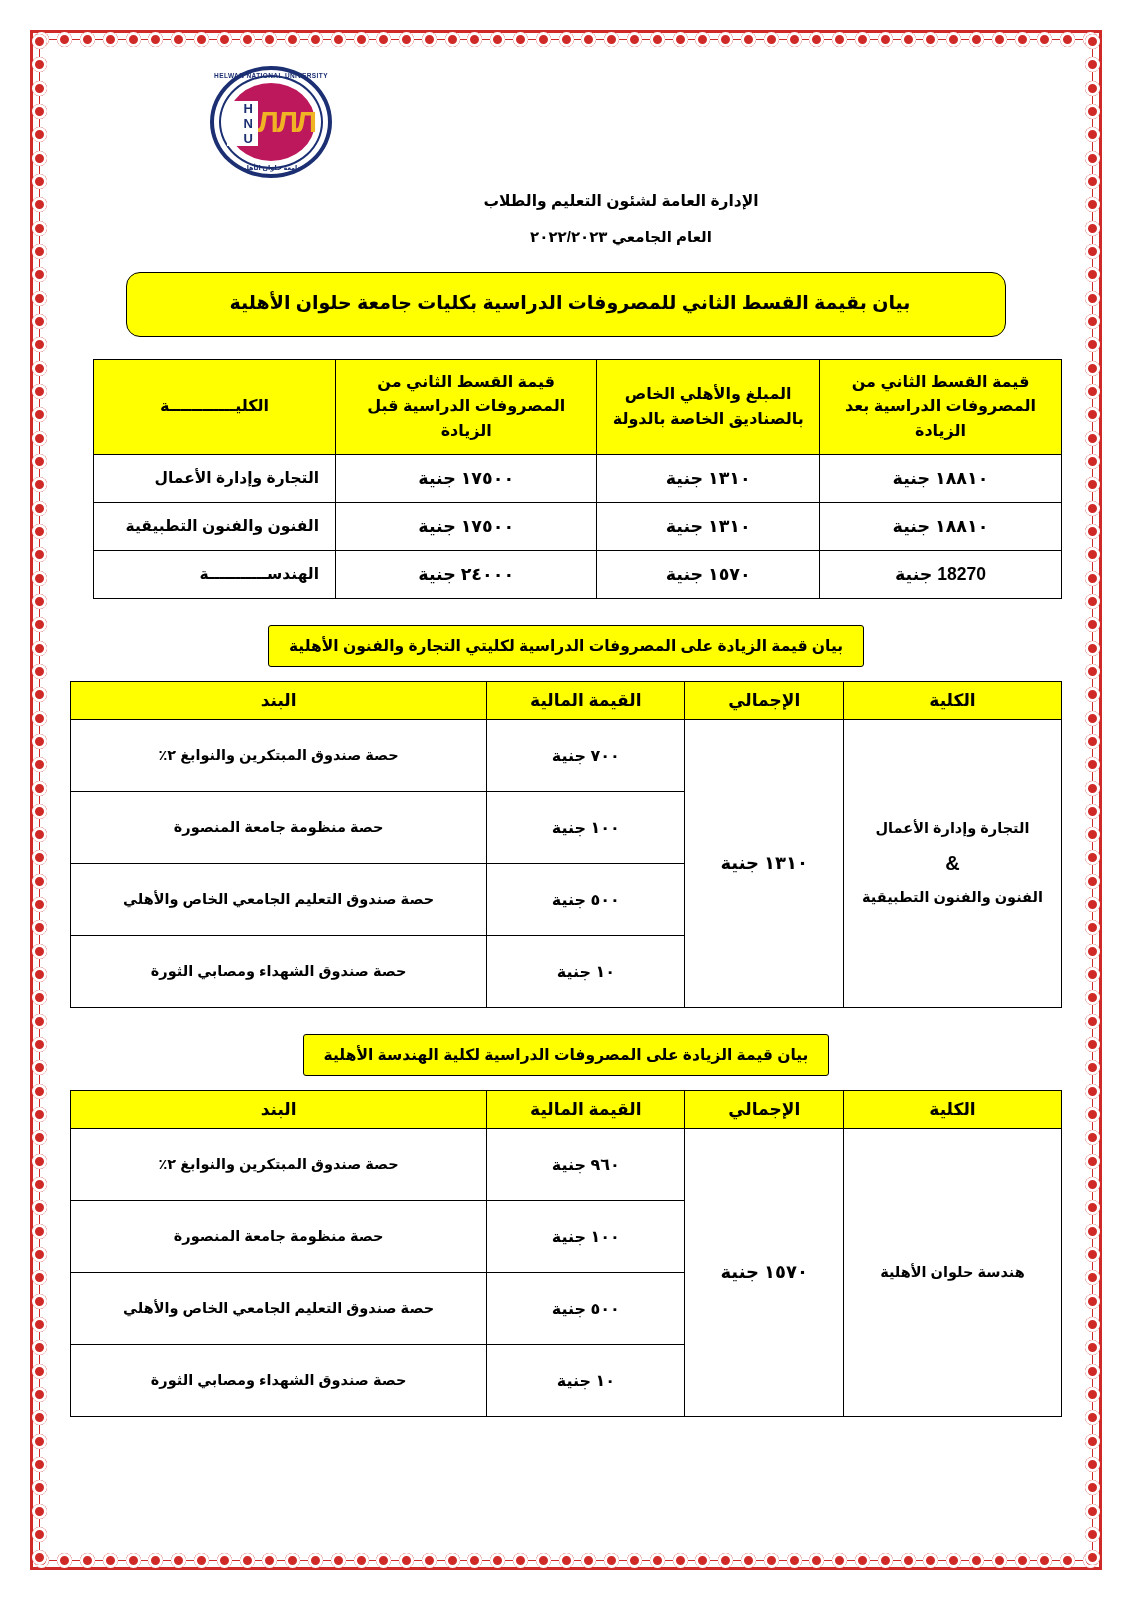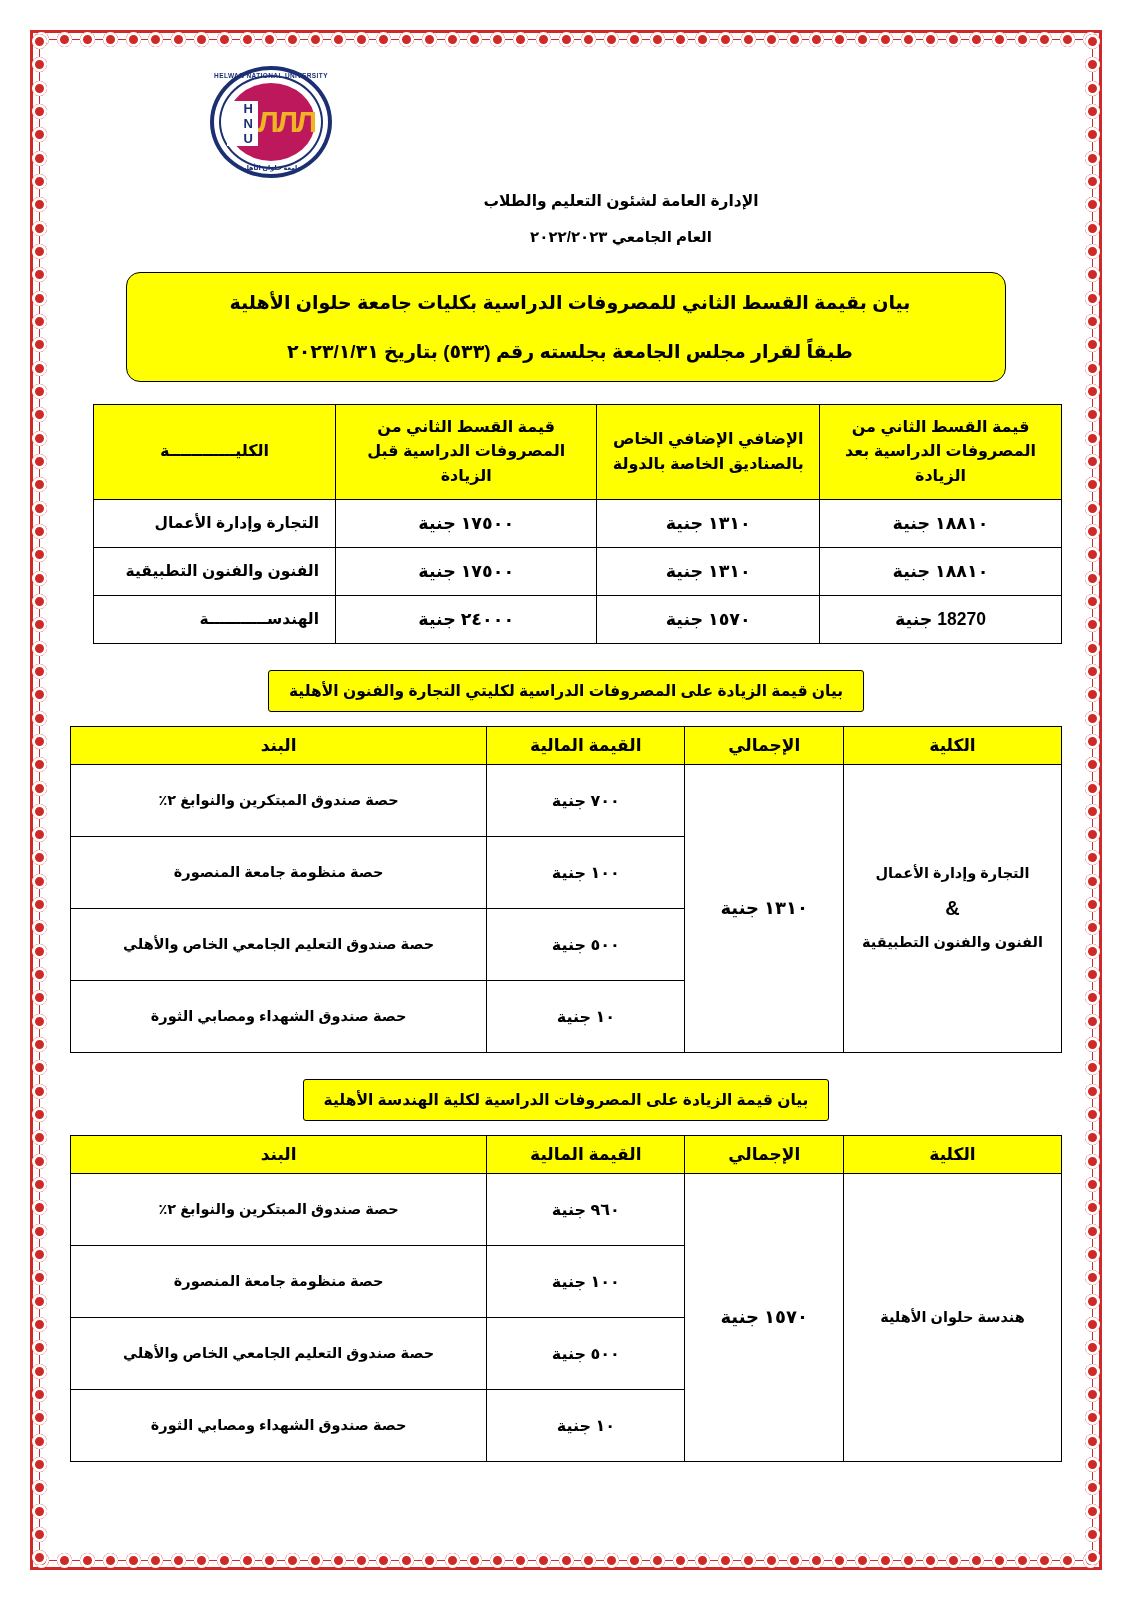--- a/index.html
+++ b/index.html
@@ -503,39 +503,38 @@
           <div class="hnu">H N U</div>
         </div>
       </div>
     </div>
 
     <div class="org-line">الإدارة العامة لشئون التعليم والطلاب</div>
     <div class="year-line">العام الجامعي ٢٠٢٢/٢٠٢٣</div>
 
     <div class="title-banner">
       <div class="l1">بيان بقيمة القسط الثاني للمصروفات الدراسية بكليات جامعة حلوان الأهلية</div>
-      <div class="l2">طبقاً لقرار مجلس الجامعة بجلسته رقم (٥٣٣) بتاريخ ٢٠٢٣/١/٣١</div>
     </div>
 
     <div class="main-table-wrap">
       <table class="main-table">
         <colgroup>
           <col style="width:25%">
           <col style="width:23%">
           <col style="width:27%">
           <col style="width:25%">
         </colgroup>
         <thead>
           <tr>
             <th>
               <div>قيمة القسط الثاني من</div>
               <div>المصروفات الدراسية بعد الزيادة</div>
             </th>
             <th>
-              <div>الإضافي الإضافي الخاص</div>
+              <div>المبلغ والأهلي الخاص</div>
               <div>بالصناديق الخاصة بالدولة</div>
             </th>
             <th>
               <div>قيمة القسط الثاني من</div>
               <div>المصروفات الدراسية قبل الزيادة</div>
             </th>
             <th>الكليــــــــــــة</th>
           </tr>
         </thead>
         <tbody>

